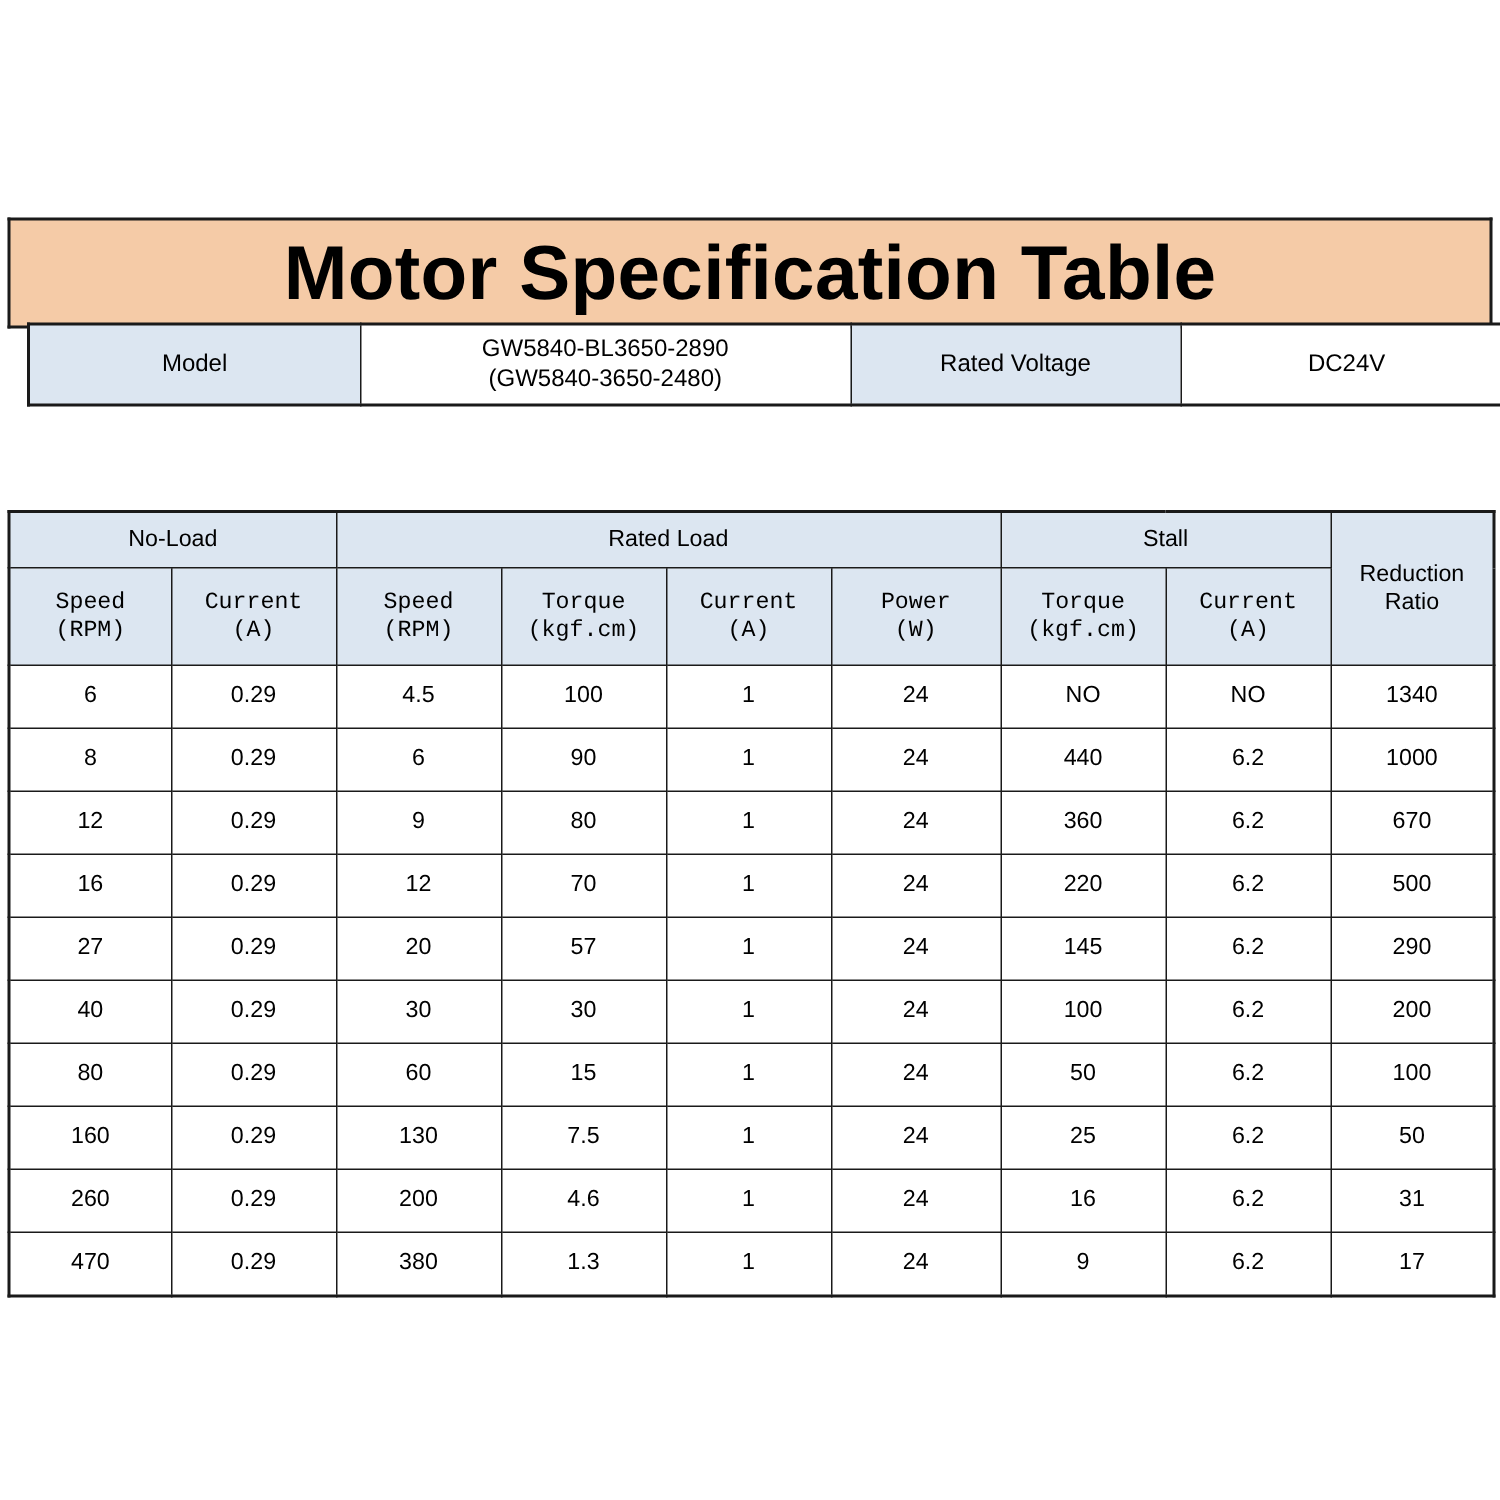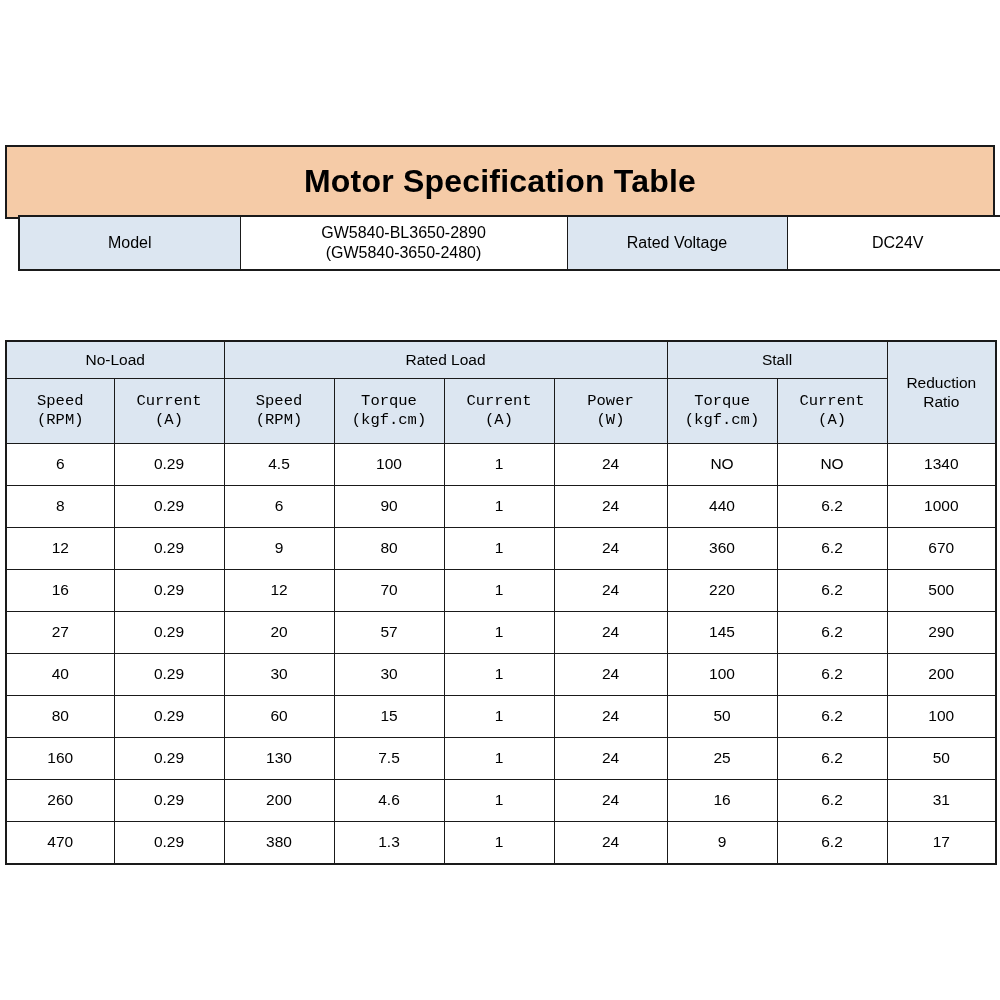--- a/index.html
+++ b/index.html
@@ -27,21 +27,21 @@
     padding:0 4px;
     line-height:1.22;
   }
   .blue{background:#dce6f1 !important;}
   .peach{background:#f5cba7 !important;}
 
   
   #title-table{left:5px;top:145px;width:990px;}
   .title-cell{
     height:70px;
-    font-size:32px;
+    font-size:51px;
     font-weight:bold;
     letter-spacing:.2px;
   }
 
   
   #info-table{left:18px;top:215px;width:990px;}
   #info-table td{font-size:16px;height:52px;}
   .info-model-val{line-height:1.45;}
 
   

